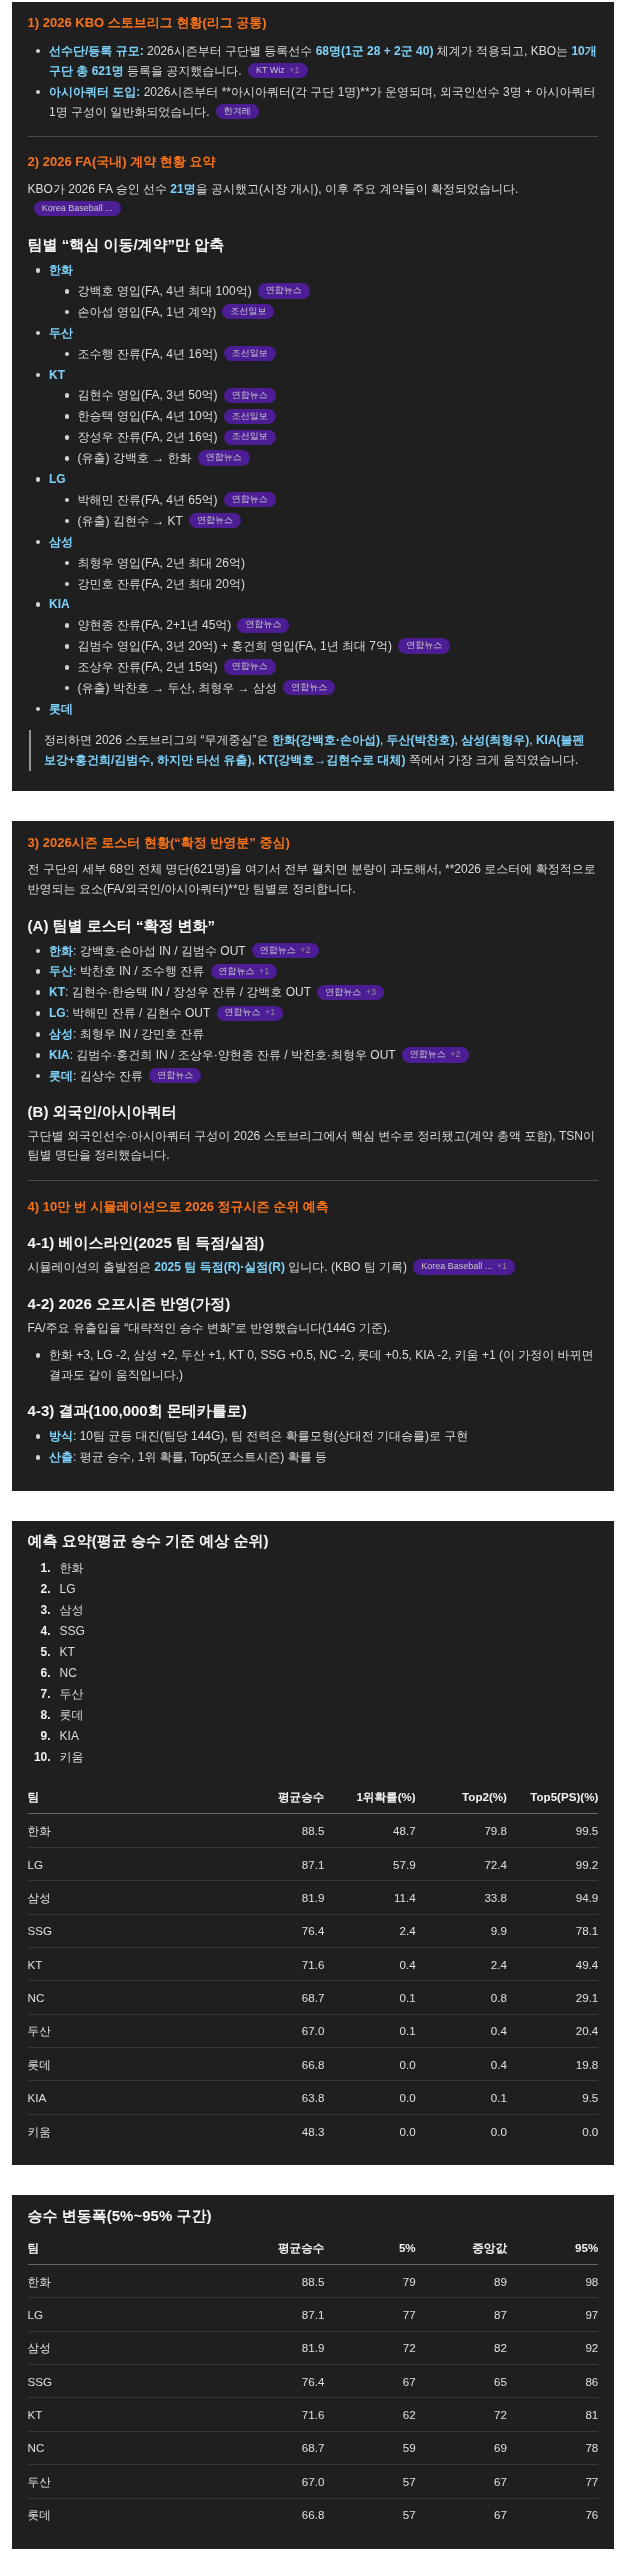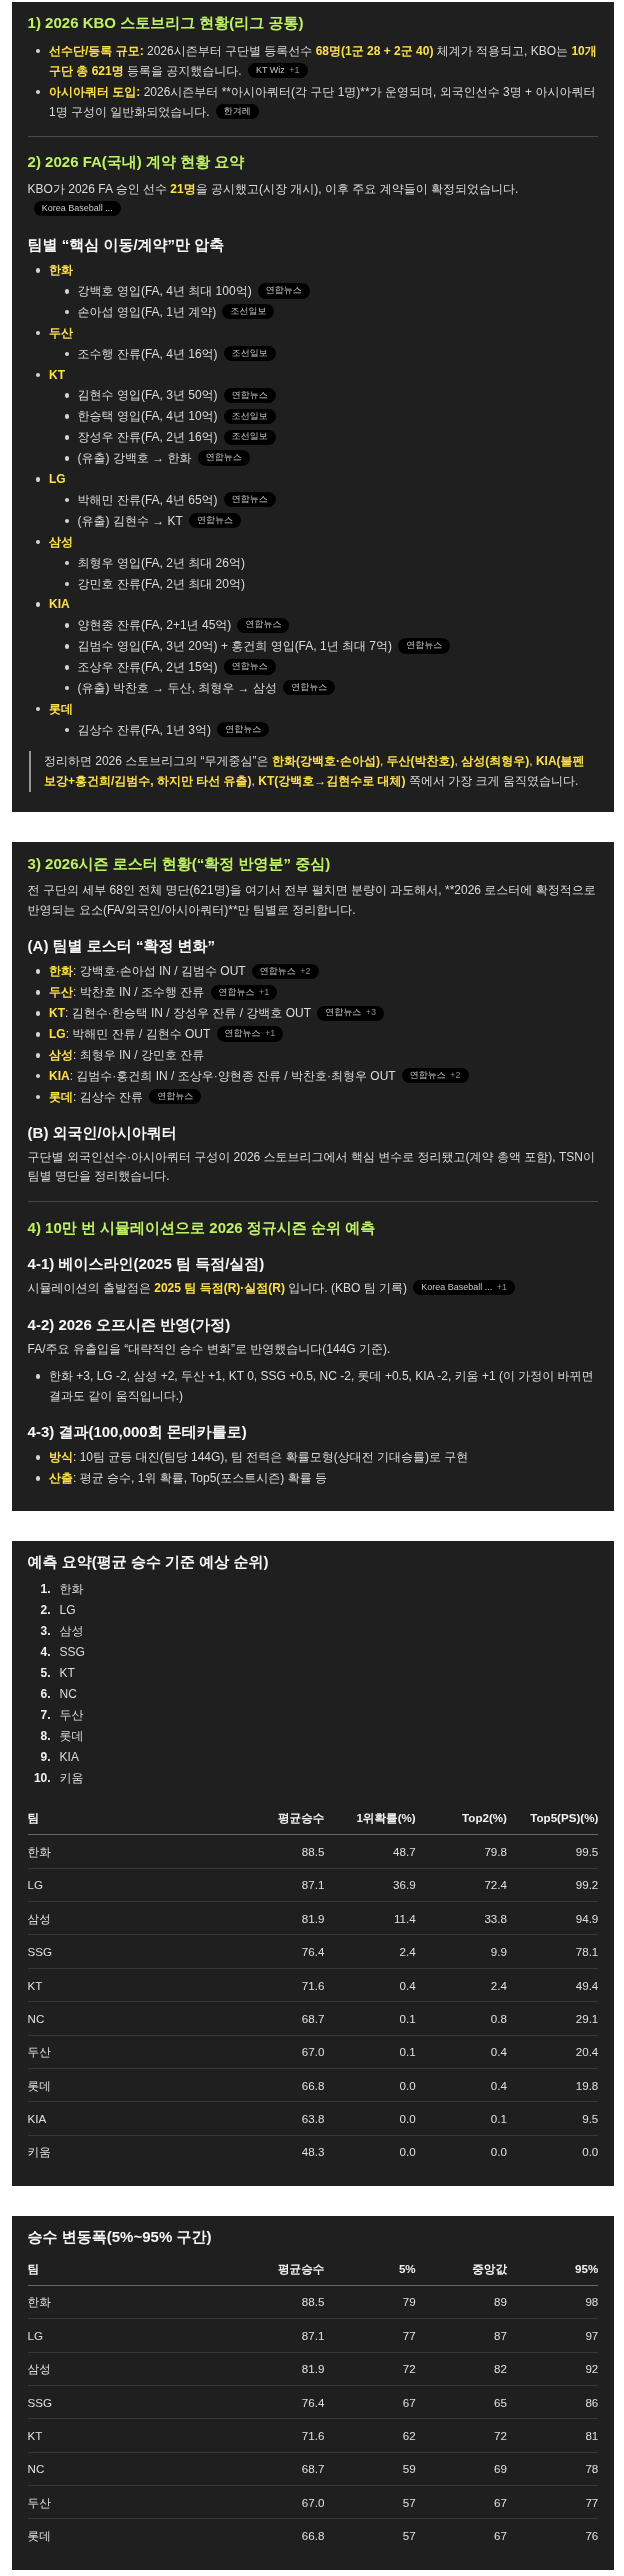--- a/index.html
+++ b/index.html
@@ -6,34 +6,34 @@
   body{width:625px;font-family:"Liberation Sans","DejaVu Sans",sans-serif;}
   .page{padding:1.8px 10.7px 27px 11.6px;}
   .card{
     background:#1f1f1f;color:#dcdcdc;
     padding:7.1px 16px 18px 16px;margin-bottom:30px;
     font-size:12px;line-height:19.6px;
     box-sizing:border-box;
   }
   .card:last-child{margin-bottom:0;}
   .card > :first-child{margin-top:3.6px;}
-  h3{color:#bef264;font-size:15px;line-height:21.4px;margin:12.5px 0 7.1px;font-weight:bold;}
+  h3{color:#f97316;font-size:13px;line-height:21.4px;margin:12.5px 0 7.1px;font-weight:bold;}
   .subheading{color:#f7f7f7;font-size:15px;line-height:19.6px;margin:16px 0 5.4px;font-weight:bold;}
   p{margin:3.6px 0 7.1px;}
-  strong{color:#fde047;font-weight:bold;}
+  strong{color:#7dd3fc;font-weight:bold;}
   hr{border:none;border-top:0.9px solid #4a4a4a;margin:14.3px 0;}
   ul{list-style:none;margin:1.8px 0 5.4px;padding:0;}
   ul li{position:relative;margin:0.9px 0;line-height:20px;}
   li.lvl1{padding-left:21.4px;}
   li.lvl1::before{content:"";position:absolute;left:8px;top:8px;width:4.5px;height:4.5px;border-radius:50%;background:#d6d6d6;}
   li.lvl2{padding-left:50px;}
   li.lvl2::before{content:"";position:absolute;left:37px;top:8px;width:4.5px;height:4.5px;border-radius:50%;background:#d6d6d6;}
   blockquote{border-left:2.7px solid #979797;margin:11.6px 0 1.8px 1.8px;padding:0.9px 7.1px 0.9px 12.5px;}
   .pill{
-    display:inline-block;background:#000000;border-radius:9px;
+    display:inline-block;background:#4c1d95;border-radius:9px;
     padding:0.9px 8px 1.8px;font-size:9px;line-height:12.5px;color:#c9c9c9;
     margin-left:6.2px;vertical-align:1.8px;white-space:nowrap;
   }
   .pill-suffix{color:#8f8f8f;margin-left:4.5px;}
   ol{list-style:none;counter-reset:n;margin:7.1px 0 12.5px;padding:0;}
   ol li{counter-increment:n;position:relative;padding-left:32px;line-height:21px;font-size:12px;}
   ol li::before{
     content:counter(n) ".";position:absolute;left:0;width:23px;text-align:right;
     font-weight:bold;color:#f2f2f2;
   }
@@ -76,21 +76,20 @@
         <li class="lvl2"><span>(유출) 김현수 → KT</span><span class="pill"><span class="pill-label">연합뉴스</span></span></li>
         <li class="lvl1"><strong>삼성</strong></li>
         <li class="lvl2"><span>최형우 영입(FA, 2년 최대 26억)</span></li>
         <li class="lvl2"><span>강민호 잔류(FA, 2년 최대 20억)</span></li>
         <li class="lvl1"><strong>KIA</strong></li>
         <li class="lvl2"><span>양현종 잔류(FA, 2+1년 45억)</span><span class="pill"><span class="pill-label">연합뉴스</span></span></li>
         <li class="lvl2"><span>김범수 영입(FA, 3년 20억) + 홍건희 영입(FA, 1년 최대 7억)</span><span class="pill"><span class="pill-label">연합뉴스</span></span></li>
         <li class="lvl2"><span>조상우 잔류(FA, 2년 15억)</span><span class="pill"><span class="pill-label">연합뉴스</span></span></li>
         <li class="lvl2"><span>(유출) 박찬호 → 두산, 최형우 → 삼성</span><span class="pill"><span class="pill-label">연합뉴스</span></span></li>
         <li class="lvl1"><strong>롯데</strong></li>
-        <li class="lvl2"><span>김상수 잔류(FA, 1년 3억)</span><span class="pill"><span class="pill-label">연합뉴스</span></span></li>
       </ul>
       <blockquote><span>정리하면 2026 스토브리그의 “무게중심”은 </span><strong>한화(강백호·손아섭)</strong><span>, </span><strong>두산(박찬호)</strong><span>, </span><strong>삼성(최형우)</strong><span>, </span><strong>KIA(불펜 보강+홍건희/김범수, 하지만 타선 유출)</strong><span>, </span><strong>KT(강백호→김현수로 대체)</strong><span> 쪽에서 가장 크게 움직였습니다.</span></blockquote>
     </div>
   <div class="card">
       <h3>3) 2026시즌 로스터 현황(“확정 반영분” 중심)</h3>
       <p><span>전 구단의 세부 68인 전체 명단(621명)을 여기서 전부 펼치면 분량이 과도해서, **2026 로스터에 확정적으로 반영되는 요소(FA/외국인/아시아쿼터)**만 팀별로 정리합니다.</span></p>
       <div class="subheading">(A) 팀별 로스터 “확정 변화”</div>
       <ul>
         <li class="lvl1"><strong>한화</strong><span>: 강백호·손아섭 IN / 김범수 OUT</span><span class="pill"><span class="pill-label">연합뉴스</span><span class="pill-suffix">+2</span></span></li>
         <li class="lvl1"><strong>두산</strong><span>: 박찬호 IN / 조수행 잔류</span><span class="pill"><span class="pill-label">연합뉴스</span><span class="pill-suffix">+1</span></span></li>
@@ -145,21 +144,21 @@
           <tr>
             <td>한화</td>
             <td>88.5</td>
             <td>48.7</td>
             <td>79.8</td>
             <td>99.5</td>
           </tr>
           <tr>
             <td>LG</td>
             <td>87.1</td>
-            <td>36.9</td>
+            <td>57.9</td>
             <td>72.4</td>
             <td>99.2</td>
           </tr>
           <tr>
             <td>삼성</td>
             <td>81.9</td>
             <td>11.4</td>
             <td>33.8</td>
             <td>94.9</td>
           </tr>

